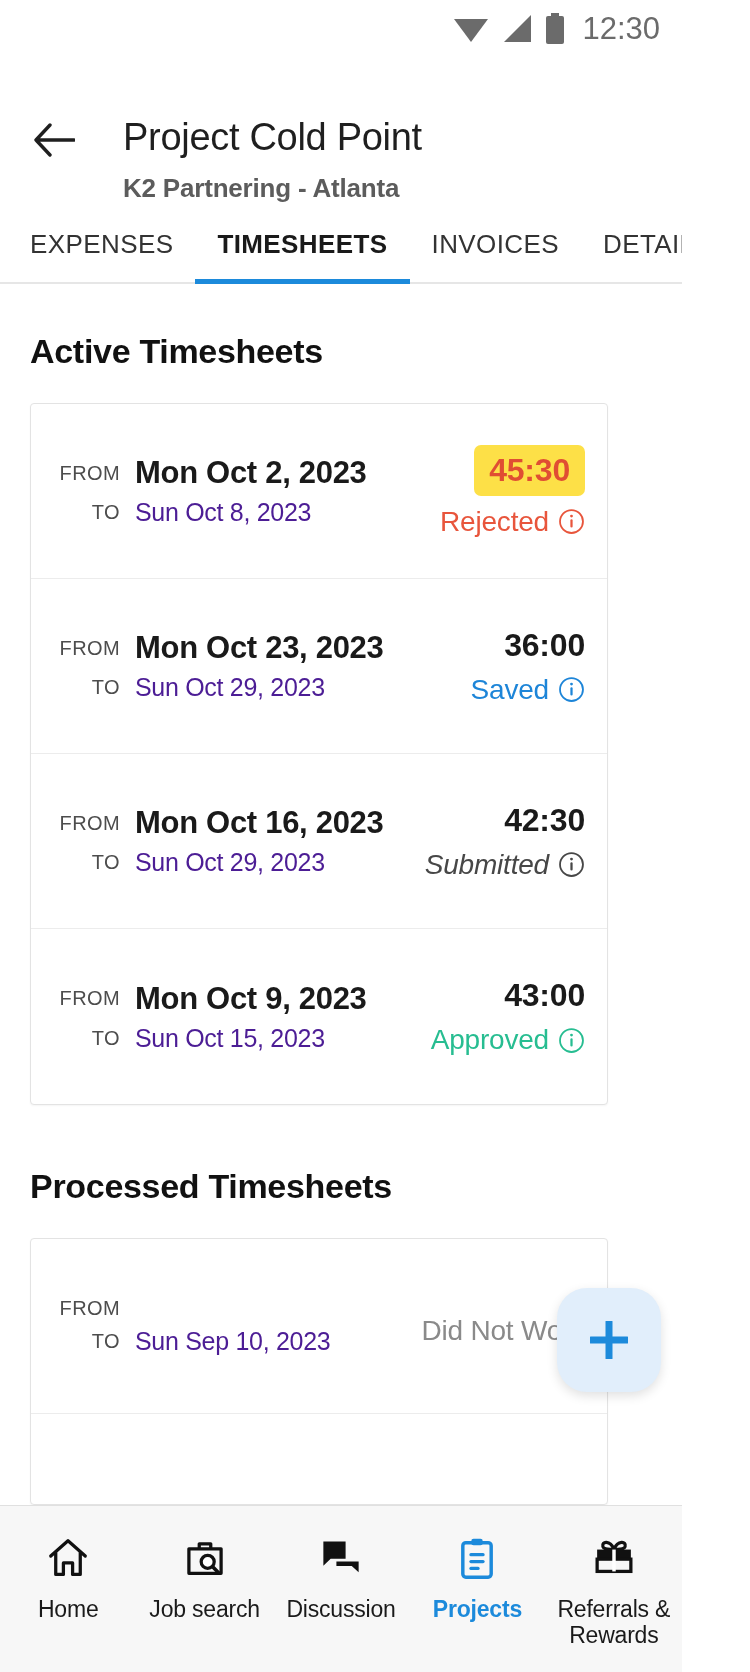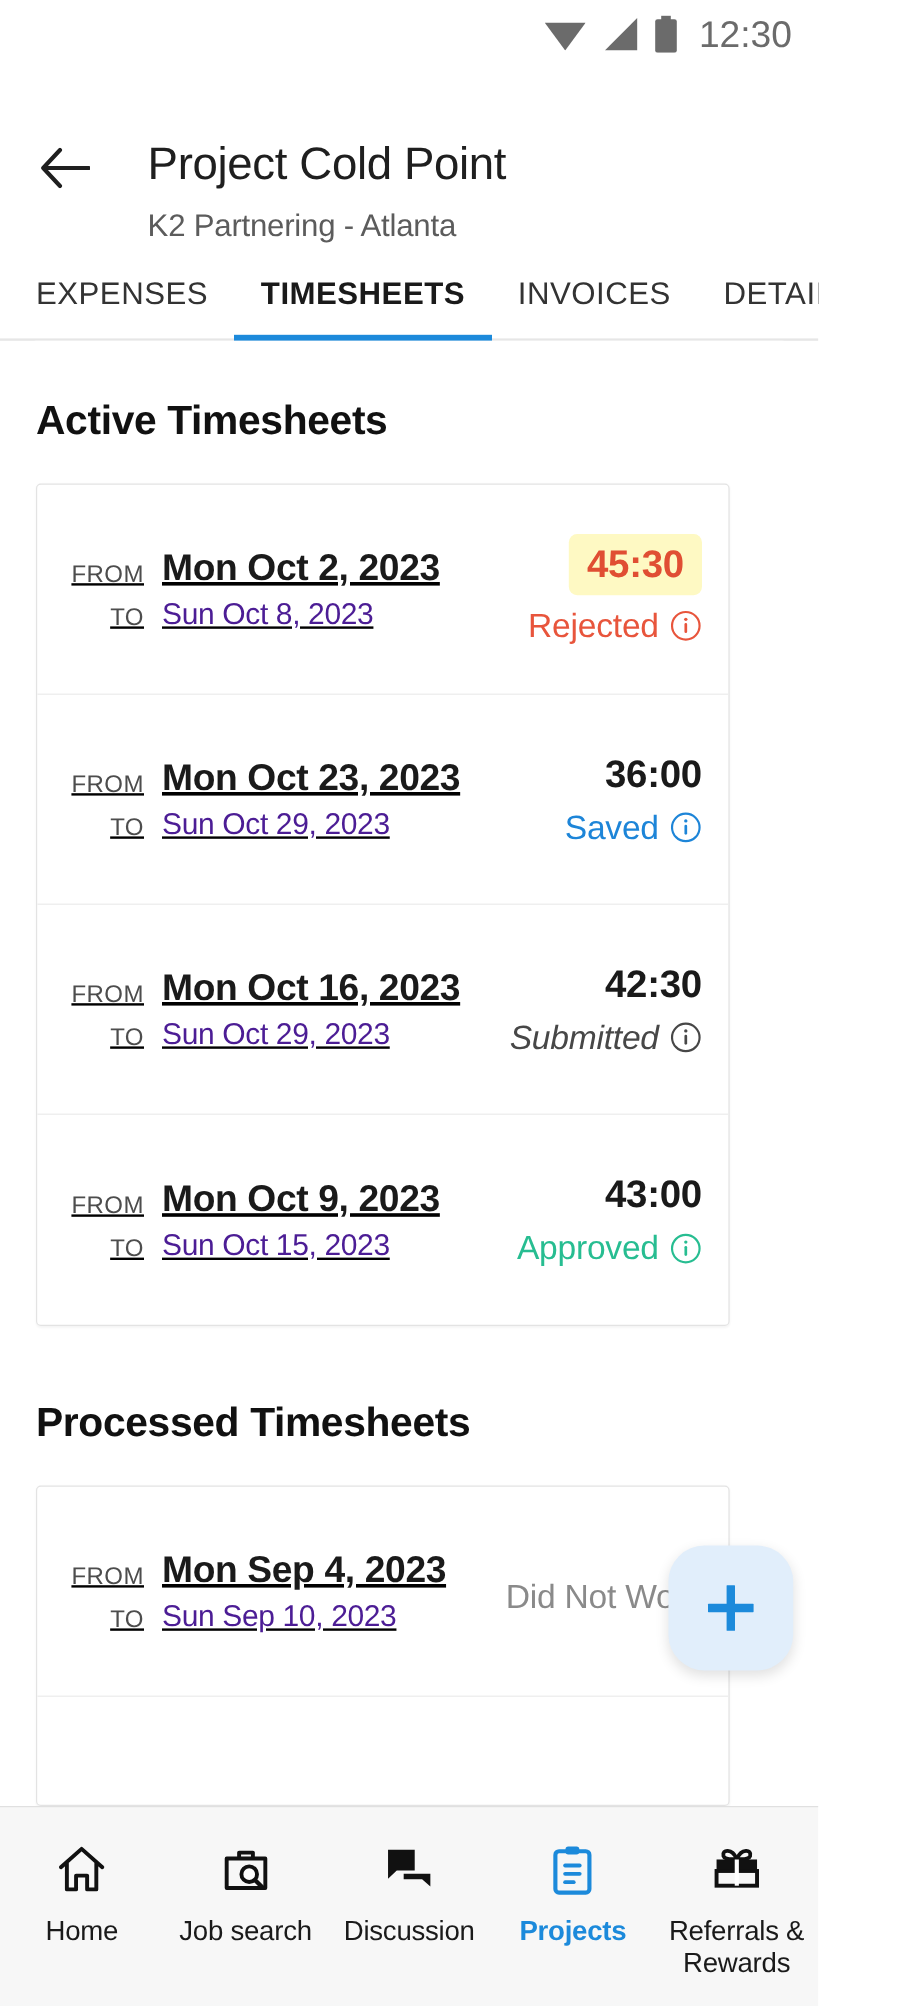--- a/index.html
+++ b/index.html
@@ -64,21 +64,21 @@
     font-size: 38px;
     color: #1f1f1f;
     font-weight: 400;
     line-height: 1.15;
     letter-spacing: -0.3px;
   }
   .app-subtitle {
     font-size: 26px;
     color: #5c5c5c;
     margin-top: 13px;
-    font-weight: 400;
+    font-weight: 700;
     letter-spacing: -0.2px;
   }
 
   
   .tabs {
     display: flex;
     align-items: flex-end;
     height: 78px;
     position: relative;
     padding: 0 8px;
@@ -136,21 +136,21 @@
     align-items: center;
     justify-content: space-between;
     padding: 30px 22px 30px 26px;
     min-height: 175px;
     border-bottom: 1px solid #ececec;
     cursor: pointer;
   }
   .row:last-child { border-bottom: none; }
 
   .dates { display: flex; flex-direction: column; gap: 7px; }
-  .date-line { display: flex; align-items: flex-end; text-decoration: underline; }
+  .date-line { display: flex; align-items: center; }
   .date-lbl {
     font-size: 20px;
     color: #4d4d4d;
     letter-spacing: 0.4px;
     width: 78px;
     text-align: right;
     padding-right: 15px;
     flex: 0 0 auto;
   }
   .date-val-from {
@@ -173,21 +173,21 @@
     gap: 10px;
     flex: 0 0 auto;
   }
   .hours {
     font-size: 32px;
     font-weight: 700;
     color: #1a1a1a;
     letter-spacing: -0.2px;
   }
   .hours.badge {
-    background: #fef9c3;
+    background: #fde047;
     color: #e04e33;
     border-radius: 7px;
     padding: 7px 15px;
     font-weight: 700;
   }
 
   .status-line {
     display: flex;
     align-items: center;
     gap: 9px;
@@ -391,21 +391,20 @@
 
     </div>
 
     <div class="section-title" style="padding-top:62px">Processed Timesheets</div>
 
     <div class="card processed">
       <div class="row">
         <div class="dates">
           <div class="date-line">
             <span class="date-lbl">FROM</span>
-            <span class="date-val-from">Mon Sep 4, 2023</span>
           </div>
           <div class="date-line">
             <span class="date-lbl">TO</span>
             <span class="date-val-to">Sun Sep 10, 2023</span>
           </div>
         </div>
         <div class="status-col">
           <div class="hours"></div>
           <div class="status-line st-didnotwork">
             <span>Did Not Work</span>

